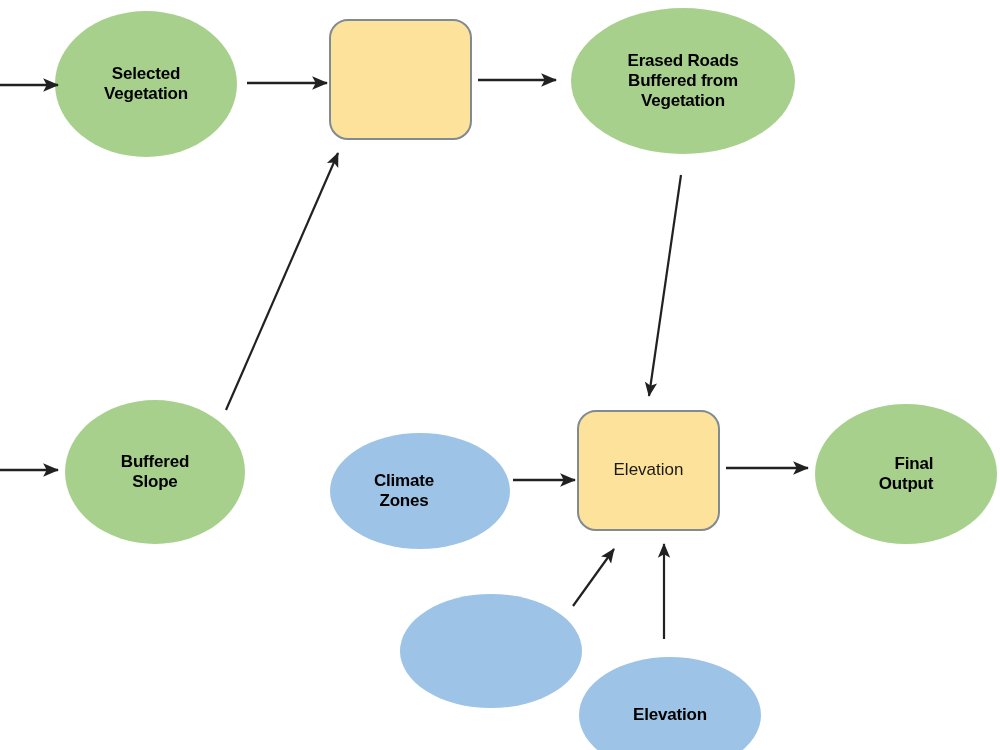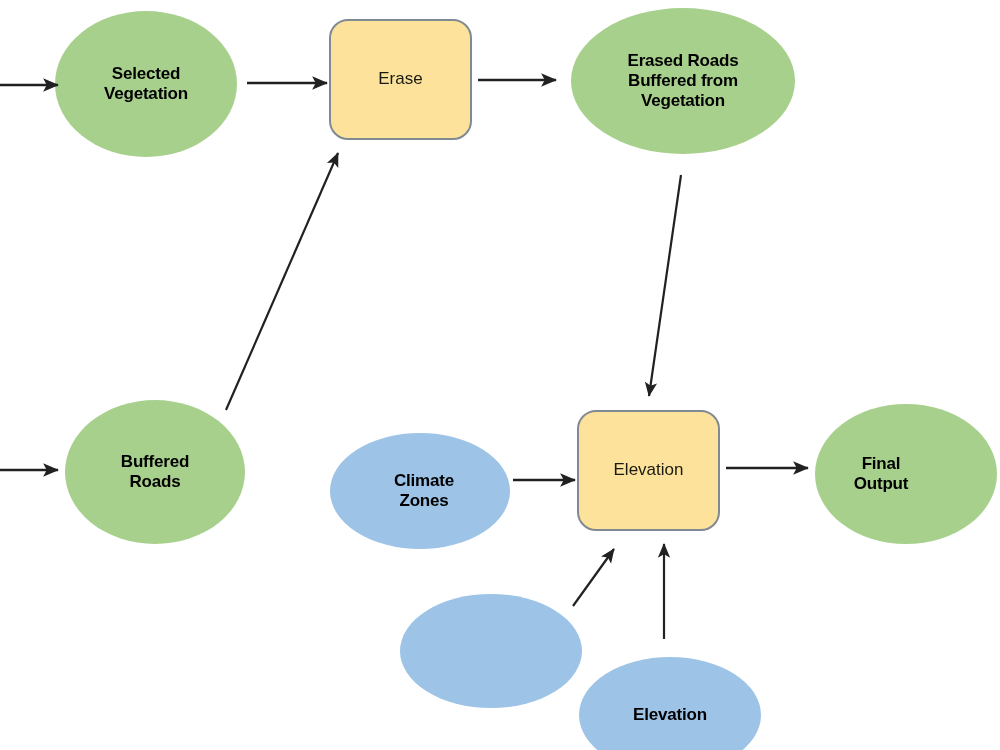--- a/index.html
+++ b/index.html
@@ -98,26 +98,25 @@
     <line class="arrow-thin" x1="226" y1="410" x2="338" y2="153" marker-end="url(#arrowhead)"></line>
     <line class="arrow-thin" x1="681" y1="175" x2="649" y2="396" marker-end="url(#arrowhead)"></line>
     <line class="arrow-line" x1="513" y1="480" x2="575" y2="480" marker-end="url(#arrowhead)"></line>
     <line class="arrow-line" x1="726" y1="468" x2="808" y2="468" marker-end="url(#arrowhead)"></line>
     <line class="arrow-thin" x1="573" y1="606" x2="614" y2="549" marker-end="url(#arrowhead)"></line>
     <line class="arrow-thin" x1="664" y1="639" x2="664" y2="544" marker-end="url(#arrowhead)"></line>
   </svg>
 
   <div class="node-label label-ellipse" style="left:55px; top:11px; width:182px; height:146px;">Selected
 Vegetation</div>
-  <div class="node-label label-process" style="left:330px; top:20px; width:141px; height:119px;">Erase</div>
   <div class="node-label label-ellipse" style="left:571px; top:8px; width:224px; height:146px;">Erased Roads
 Buffered from
 Vegetation</div>
   <div class="node-label label-ellipse" style="left:65px; top:400px; width:180px; height:144px;">Buffered
-Roads</div>
-  <div class="node-label label-ellipse" style="left:334px; top:433px; width:180px; height:116px;">Climate
+Slope</div>
+  <div class="node-label label-ellipse" style="left:314px; top:433px; width:180px; height:116px;">Climate
 Zones</div>
   <div class="node-label label-process" style="left:578px; top:411px; width:141px; height:119px;">Elevation</div>
-  <div class="node-label label-ellipse" style="left:790px; top:404px; width:182px; height:140px;">Final
+  <div class="node-label label-ellipse" style="left:815px; top:404px; width:182px; height:140px;text-align:right;">Final
 Output</div>
   <div class="node-label label-ellipse" style="left:579px; top:657px; width:182px; height:116px;">Elevation</div>
 
 </div>
 
 </body></html>

